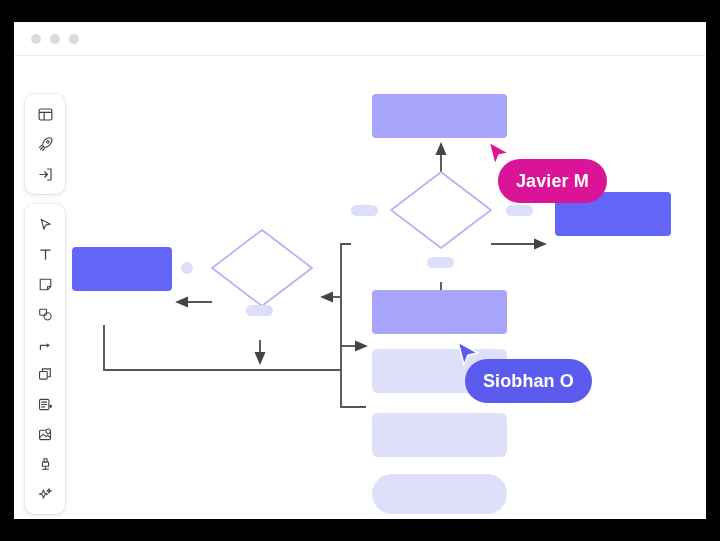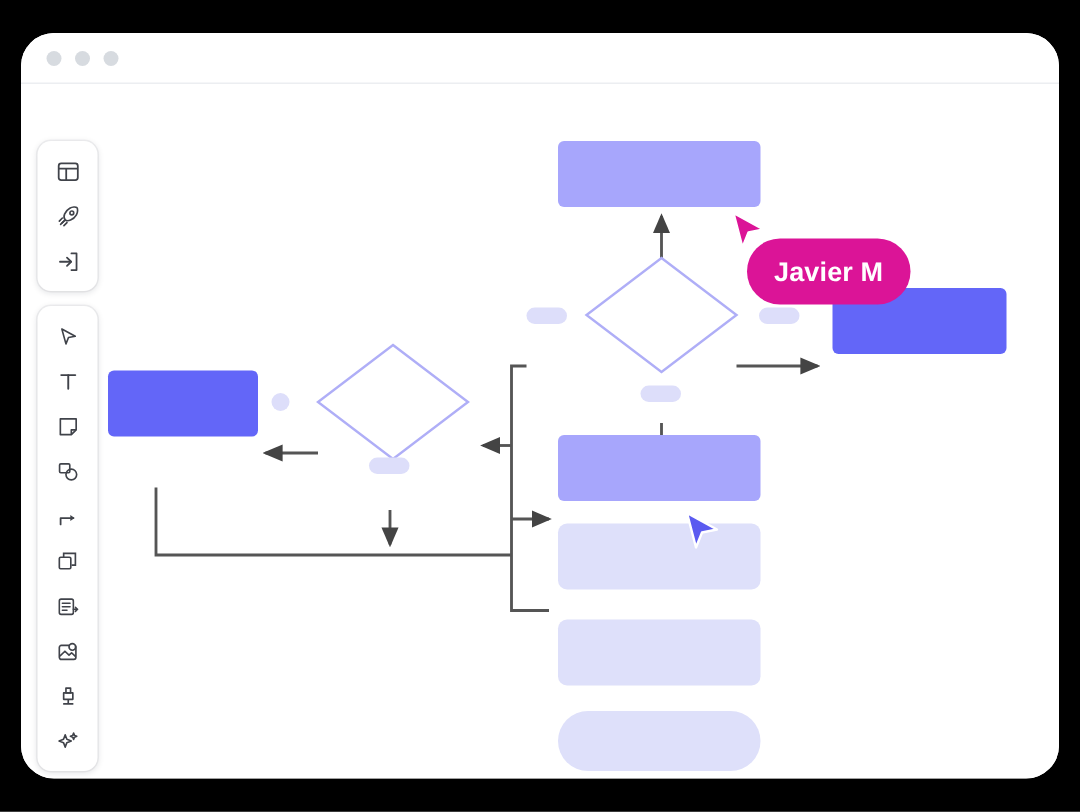--- a/index.html
+++ b/index.html
@@ -10,21 +10,21 @@
     font-family: "Liberation Sans", sans-serif;
     overflow: hidden;
   }
 
   
   #app-window {
     position: absolute;
     left: 14px; top: 22px;
     width: 692px; height: 497px;
     background: #ffffff;
-    border-radius: 22px;
+    border-radius: 1px;
     box-shadow: 0 10px 26px rgba(0,0,0,0.30), 0 2px 6px rgba(0,0,0,0.18);
     overflow: hidden;
   }
 
   
   #title-bar {
     position: absolute; left: 0; top: 0;
     width: 100%; height: 34px;
     background: #ffffff;
     border-bottom: 1px solid #eceef1;
@@ -176,20 +176,21 @@
     </svg>
 
     <svg class="cursor-arrow" id="arrow-javier" width="26" height="28" viewBox="0 0 26 28">
       <path d="M3 2 L23 13 L13 15 L9 25 Z" fill="#DB1497" stroke="#ffffff" stroke-width="1.6" stroke-linejoin="round"></path>
     </svg>
     <div class="cursor-label" id="cursor-javier">Javier M</div>
 
     <svg class="cursor-arrow" id="arrow-siobhan" width="26" height="28" viewBox="0 0 26 28">
       <path d="M3 2 L23 13 L13 15 L9 25 Z" fill="#5B5BF0" stroke="#ffffff" stroke-width="1.6" stroke-linejoin="round"></path>
     </svg>
+    <div class="cursor-label" id="cursor-siobhan">Siobhan O</div>
 
     <div id="toolbar">
 
       <div class="tool-group">
         <div class="tool-btn">
           <svg width="17" height="17" viewBox="0 0 20 20" fill="none" stroke="#40434a" stroke-width="1.4">
             <rect x="2.5" y="3.5" width="15" height="13" rx="2"></rect>
             <line x1="2.5" y1="7.6" x2="17.5" y2="7.6"></line>
             <line x1="8.4" y1="7.6" x2="8.4" y2="16.5"></line>
           </svg>

